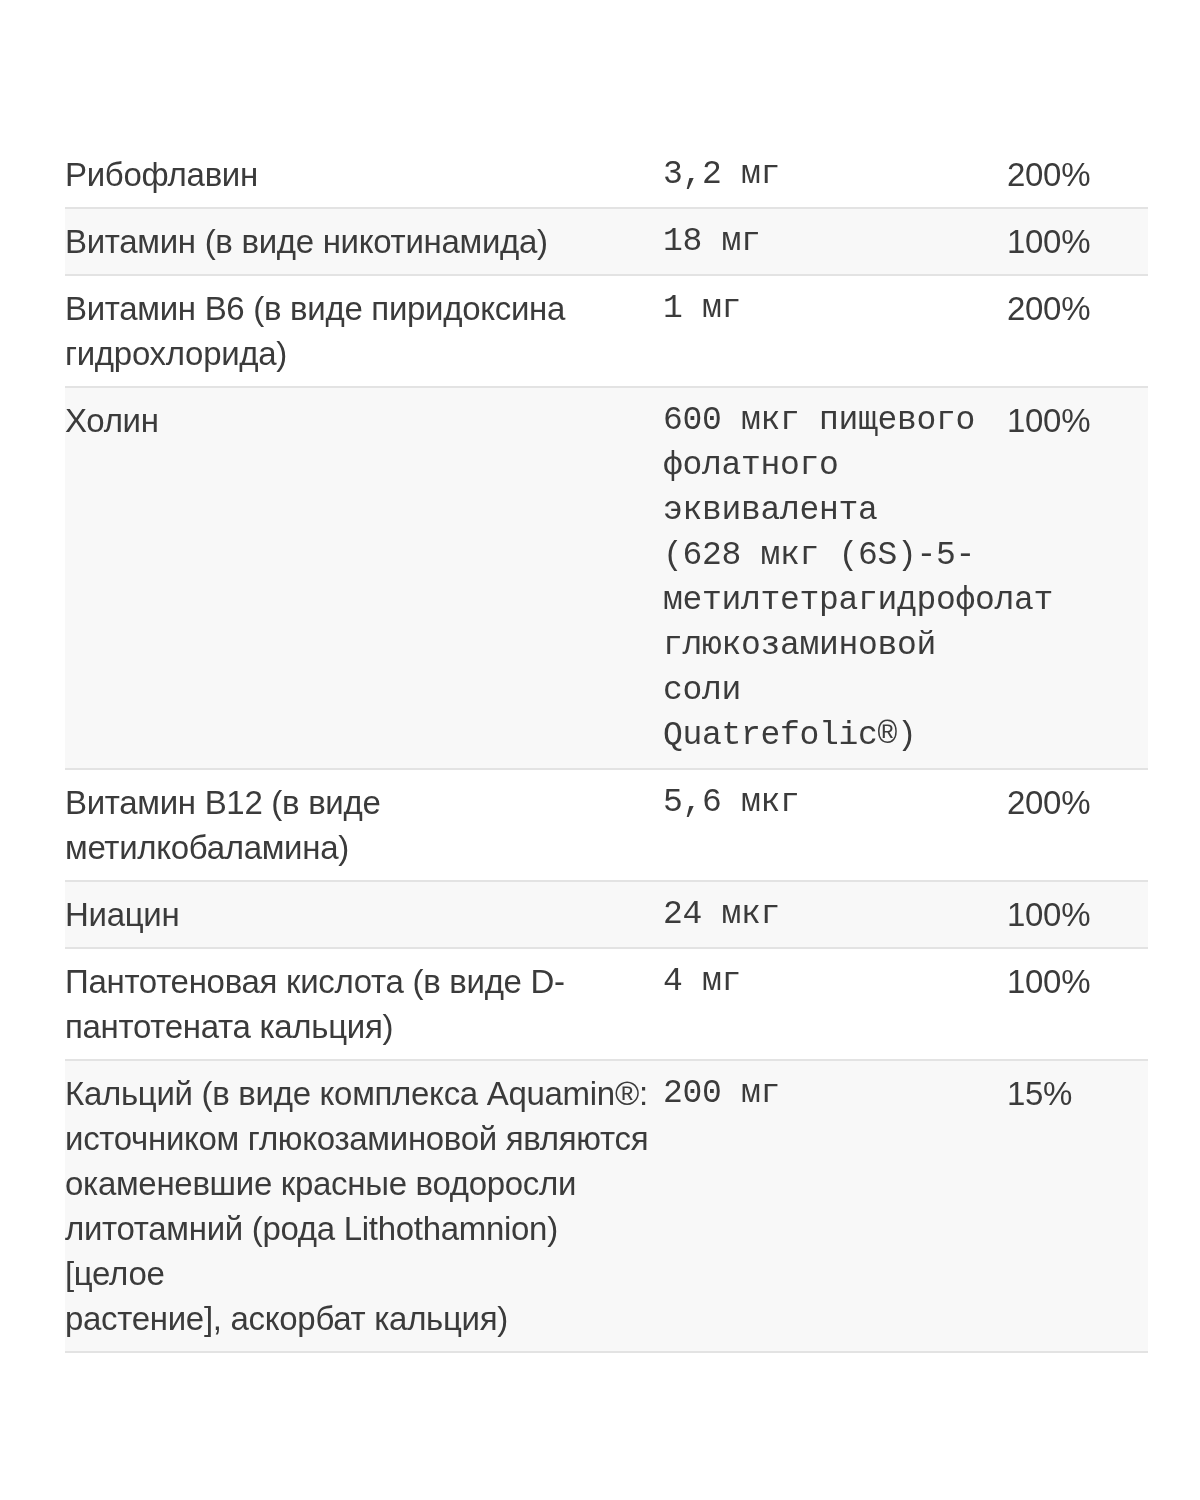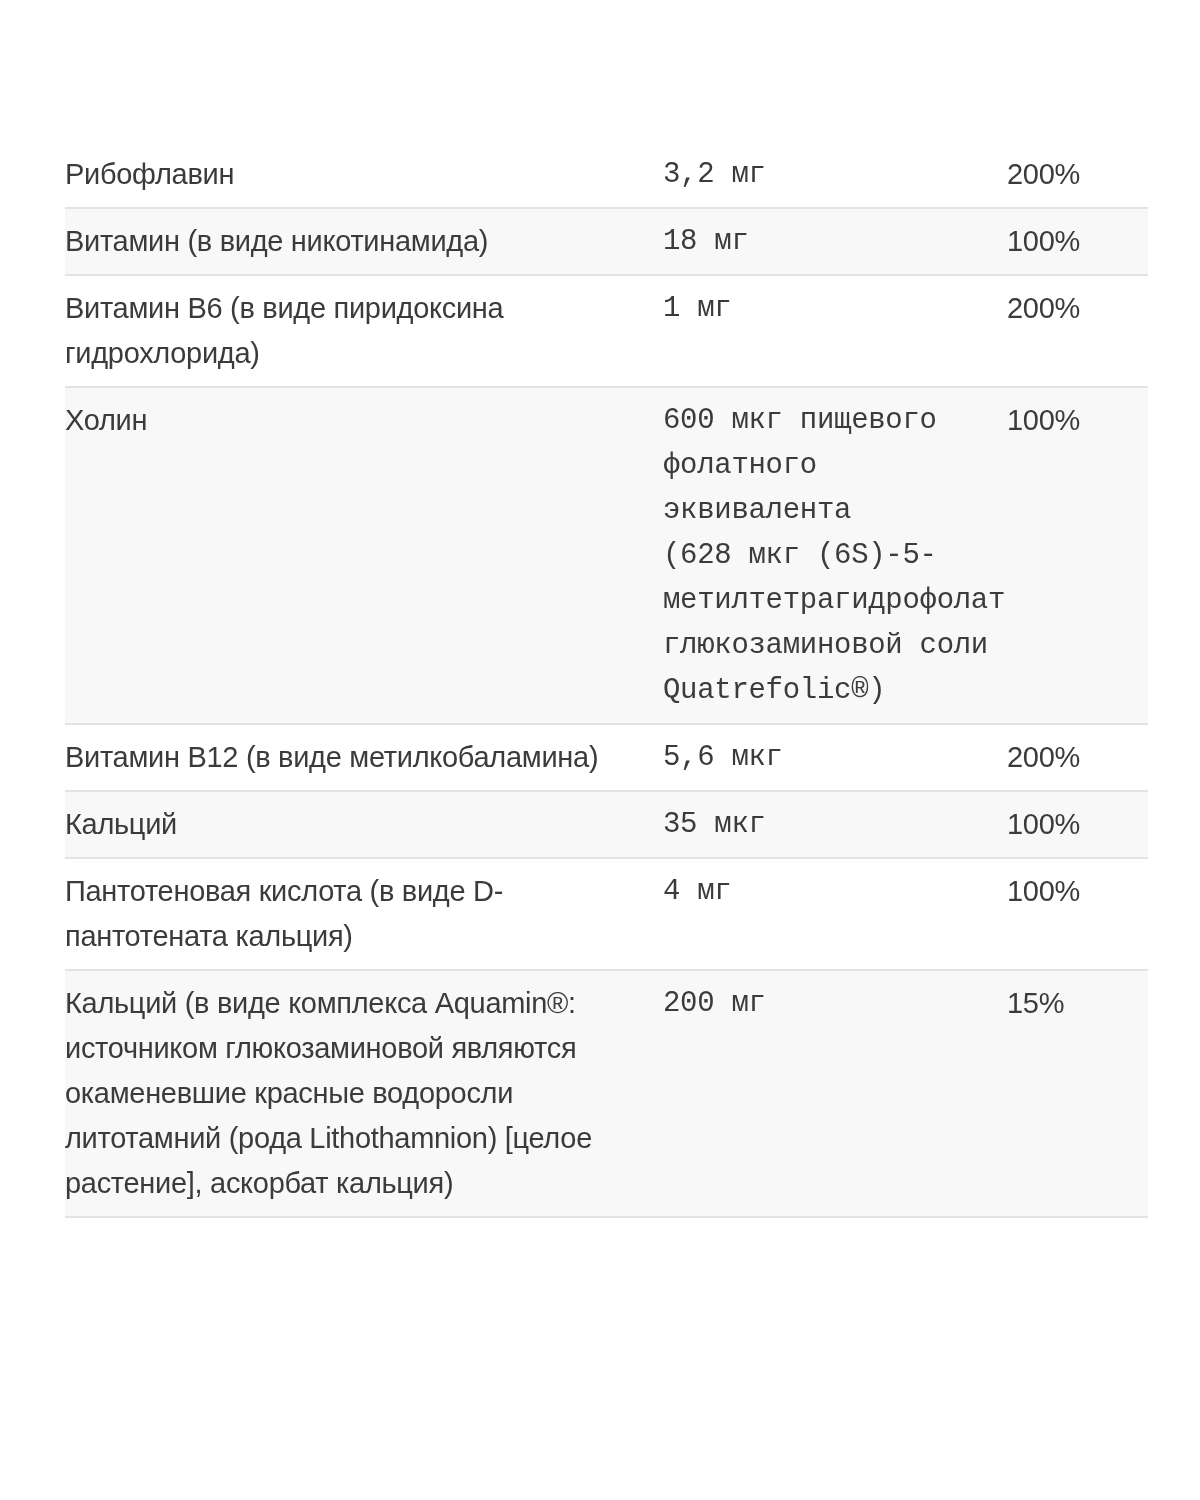--- a/index.html
+++ b/index.html
@@ -17,21 +17,21 @@
     border-collapse: collapse;
     table-layout: fixed;
     width: 1083px;
     margin: 142px 0 0 65px;
   }
   .facts-table td {
     box-sizing: border-box;
     vertical-align: top;
     padding: 10px 0;
     border-bottom: 2px solid #e3e3e3;
-    font-size: 29px;
+    font-size: 33px;
     line-height: 45px;
     font-weight: 400;
     color: #3b3b3b;
     letter-spacing: -0.3px;
     white-space: pre-line;
     background: #ffffff;
   }
   .facts-table tr:nth-child(even) td {
     background: #f8f8f8;
   }
@@ -70,22 +70,22 @@
 глюкозаминовой соли
 Quatrefolic®)</td>
       <td class="c-dv">100%</td>
     </tr>
     <tr>
       <td class="c-name">Витамин B12 (в виде метилкобаламина)</td>
       <td class="c-amount">5,6 мкг</td>
       <td class="c-dv">200%</td>
     </tr>
     <tr>
-      <td class="c-name">Кальций</td>
-      <td class="c-amount">35 мкг</td>
+      <td class="c-name">Ниацин</td>
+      <td class="c-amount">24 мкг</td>
       <td class="c-dv">100%</td>
     </tr>
     <tr>
       <td class="c-name">Пантотеновая кислота (в виде D-
 пантотената кальция)</td>
       <td class="c-amount">4 мг</td>
       <td class="c-dv">100%</td>
     </tr>
     <tr>
       <td class="c-name">Кальций (в виде комплекса Aquamin®:

